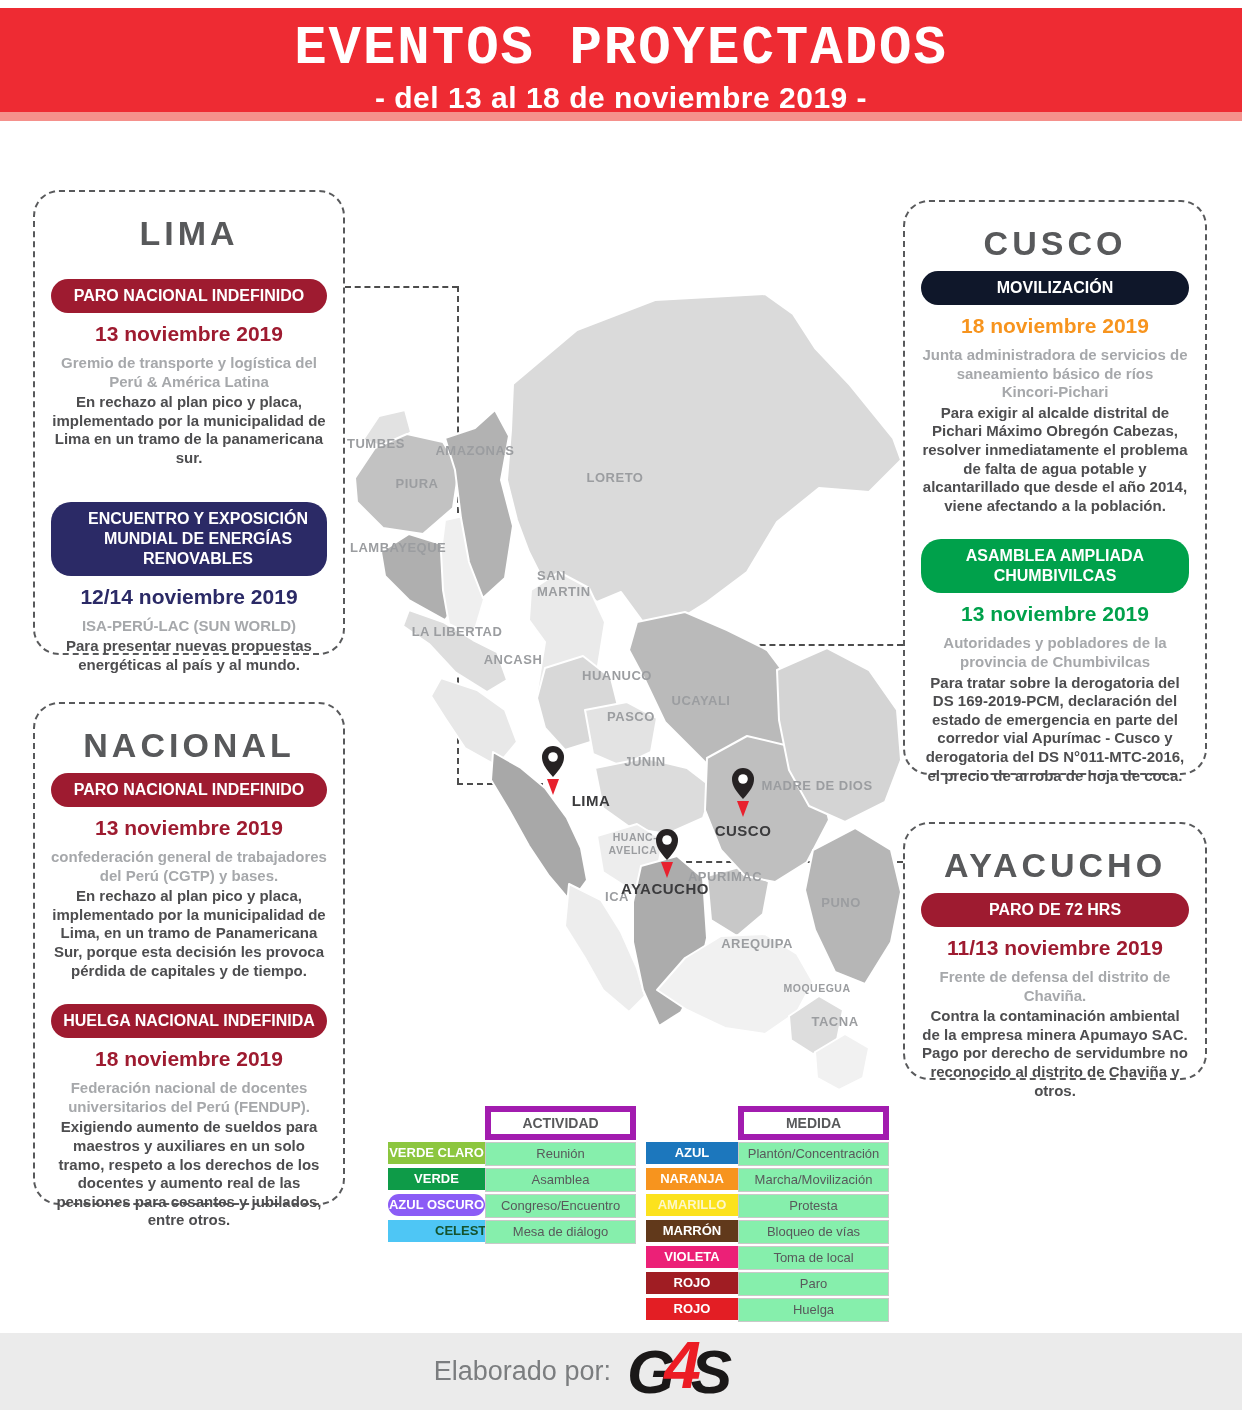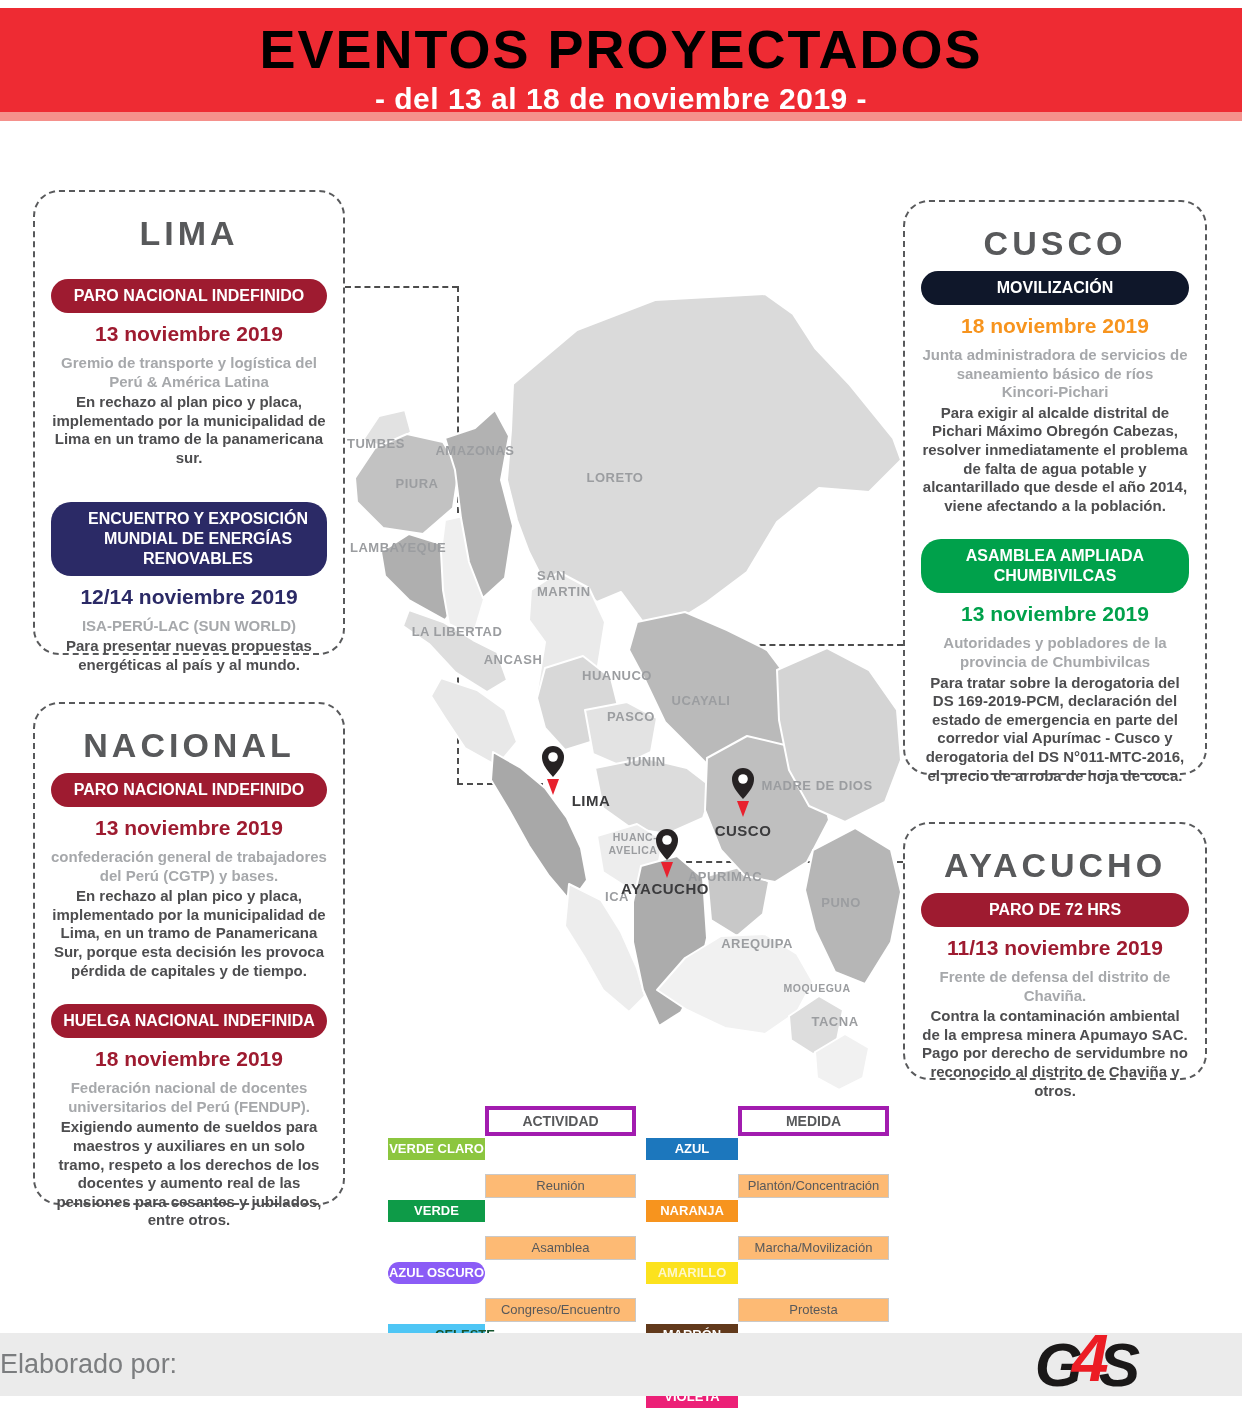--- a/index.html
+++ b/index.html
@@ -3,21 +3,21 @@
 <meta charset="utf-8">
 <style>
   html,body{margin:0;padding:0;}
   body{
     width:1242px;height:1420px;position:relative;background:#ffffff;
     font-family:"Liberation Sans", sans-serif;overflow:hidden;
   }
   
   .banner{position:absolute;left:0;top:8px;width:100%;height:104px;text-align:center;}
   .banner-strip{position:absolute;left:0;top:112px;width:100%;height:9px;background:#F5918C;}
-  .banner h1{margin:10px 0 0 0;color:#000000;font-size:54px;font-weight:bold;letter-spacing:2px;}
+  .banner h1{margin:10px 0 0 0;color:#ffffff;font-size:54px;font-weight:bold;letter-spacing:2px;font-family:Liberation Mono, monospace;}
   .banner h2{margin:2px 0 0 0;color:#fff;font-size:30px;font-weight:bold;letter-spacing:.5px;}
   
   .card{position:absolute;border:2px dashed #58595B;border-radius:26px;padding:20px 16px;box-sizing:border-box;text-align:center;background:#fff;}
   .card-title{font-size:34px;font-weight:bold;color:#58595B;letter-spacing:4px;margin:2px 0 26px 0;}
   .card-title.tight{margin-bottom:8px;}
   .badge{display:block;margin:0 auto;max-width:282px;border-radius:20px;color:#fff;font-weight:bold;font-size:16px;line-height:1.25;padding:7px 10px;}
   .date{font-size:21px;font-weight:bold;margin:9px 0 8px 0;}
   .org{font-size:15px;line-height:1.24;color:#A6A8AB;font-weight:bold;white-space:pre-line;}
   .desc{font-size:15px;line-height:1.24;color:#4D4D4F;font-weight:bold;white-space:pre-line;margin-top:2px;}
   .event + .event{margin-top:24px;}
@@ -33,25 +33,25 @@
   
   #map{position:absolute;left:345px;top:290px;}
   .dl{font-family:"Liberation Sans",sans-serif;font-size:13px;font-weight:bold;fill:#9B9DA0;letter-spacing:.5px;}
   .dl.small{font-size:10.5px;}
   .dc{font-family:"Liberation Sans",sans-serif;font-size:15px;font-weight:bold;fill:#3B3B3D;letter-spacing:.5px;}
   
   .legend{position:absolute;display:grid;row-gap:2px;}
   #legend-actividad{left:388px;top:1106px;grid-template-columns:97px 151px;}
   #legend-medida{left:646px;top:1106px;grid-template-columns:92px 151px;}
   .lg-spacer{height:22px;}
-  .lg-head{height:22px;line-height:22px;border:4px solid #a21caf;text-align:center;font-size:14px;font-weight:bold;color:#58595B;background:#fff;}
+  .lg-head{height:22px;line-height:22px;border:6px solid #a21caf;text-align:center;font-size:14px;font-weight:bold;color:#58595B;background:#fff;}
   .lg-color{height:22px;line-height:22px;text-align:center;font-size:13px;font-weight:bold;}
-  .lg-label{height:22px;line-height:22px;border:1px solid #C9C9C9;text-align:center;font-size:13px;color:#58595B;background:#fdba74;margin-top:36px;}
-  
-  .footer{position:absolute;left:0;top:1333px;width:100%;height:63px;background:#EBEBEB;display:flex;align-items:center;justify-content:space-between;padding-right:104px;box-sizing:border-box;}
+  .lg-label{height:22px;line-height:22px;border:1px solid #C9C9C9;text-align:center;font-size:13px;color:#58595B;background:#86efac;}
+  
+  .footer{position:absolute;left:0;top:1333px;width:100%;height:77px;background:#EBEBEB;display:flex;align-items:center;justify-content:center;padding-right:78px;box-sizing:border-box;}
   .credit{font-size:27px;color:#7B7D7F;margin-right:16px;}
   .logo{font-weight:bold;font-style:italic;font-size:62px;letter-spacing:-2px;display:flex;align-items:center;}
   .logo span{display:inline-block;}
   .logo .l4{margin:-14px -8px 0 -9px;font-size:66px;}
 </style>
 </head>
 <body>
 
 <div class="banner" style="background-color: rgb(238, 43, 51);">
   <h1>EVENTOS PROYECTADOS</h1>

